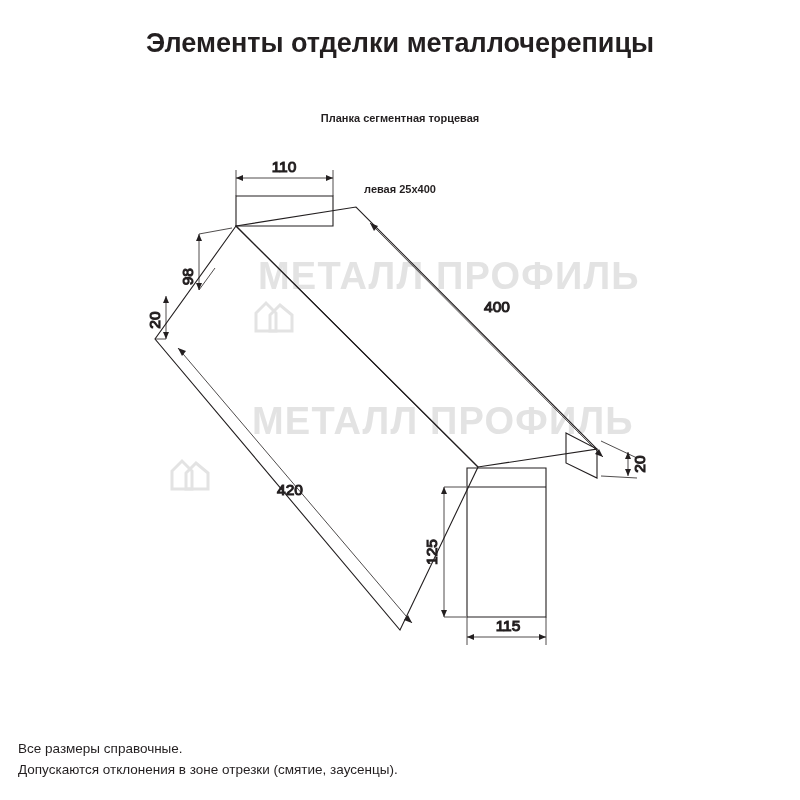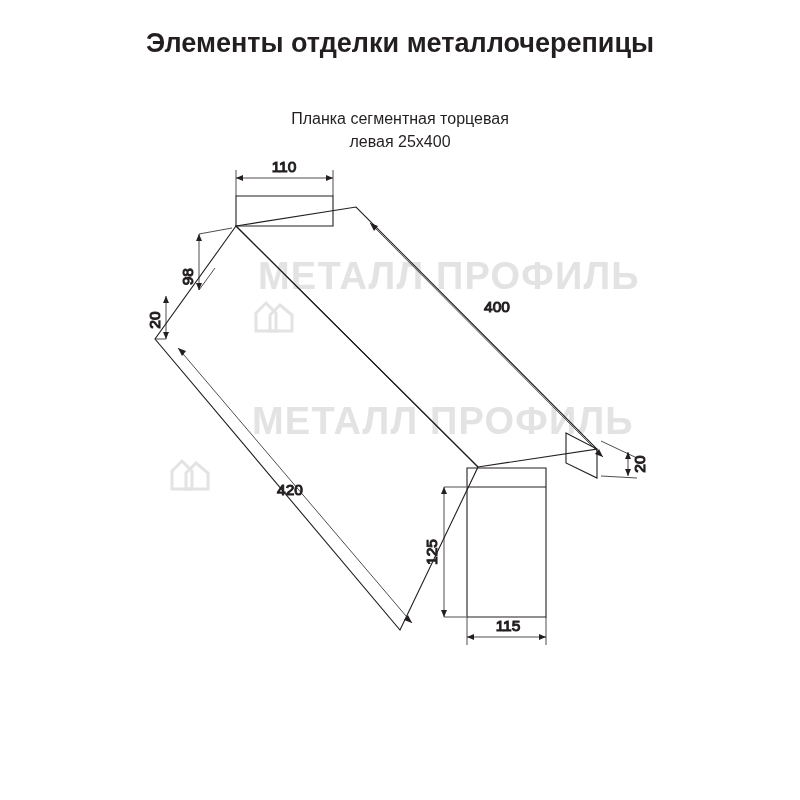--- a/index.html
+++ b/index.html
@@ -33,27 +33,28 @@
     font-weight: bold;
     letter-spacing: 0px;
     color: #231f20;
   }
   .subtitle {
     position: absolute;
     left: 0;
     top: 107px;
     width: 800px;
     text-align: center;
-    font-size: 16px;
-    font-weight: normal;
+    font-size: 11px;
+    font-weight: bold;
     line-height: 23px;
     color: #231f20;
   }
   .subtitle .line2 {
     display: block;
+    margin-top: 48px;
   }
   .footnotes {
     position: absolute;
     left: 18px;
     top: 738px;
     width: 600px;
     font-size: 13.5px;
     line-height: 21px;
     color: #231f20;
   }
@@ -177,14 +178,18 @@
       <path d="M467 617 L467 645" stroke-width="0.8"></path>
       <path d="M546 617 L546 645" stroke-width="0.8"></path>
       <path d="M467 637 L546 637" stroke-width="0.8"></path>
       <path d="M467 637 L474 634 L474 640 Z" fill="#231f20" stroke="none"></path>
       <path d="M546 637 L539 634 L539 640 Z" fill="#231f20" stroke="none"></path>
       <text class="dim-label" x="508" y="631" text-anchor="middle">115</text>
 
     </g>
   </svg>
 
+  <div class="footnotes">
+    <div>Все размеры справочные.</div>
+    <div>Допускаются отклонения в зоне отрезки (смятие, заусенцы).</div>
+  </div>
 
 </div>
 
 </body></html>

